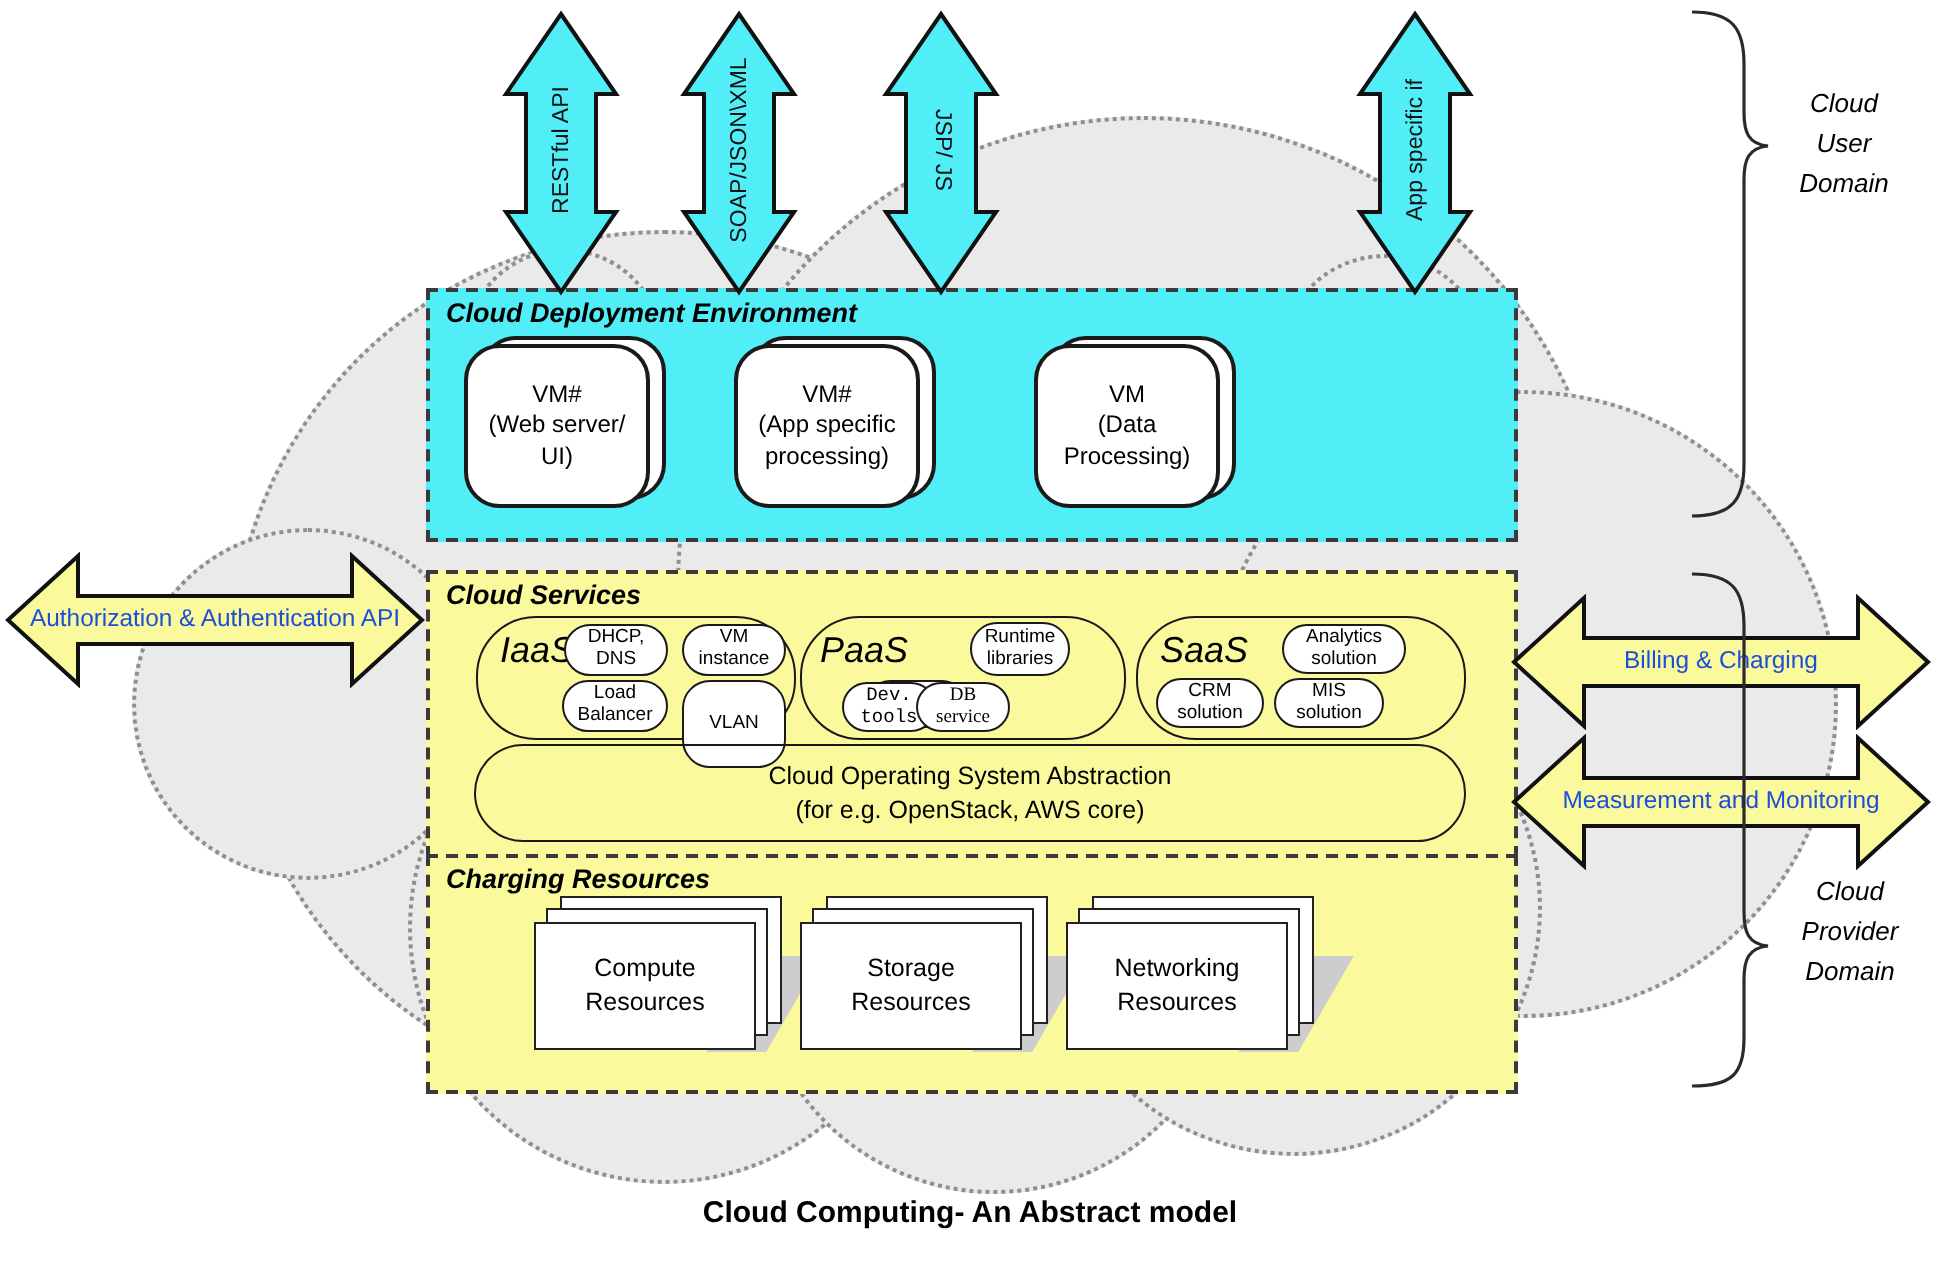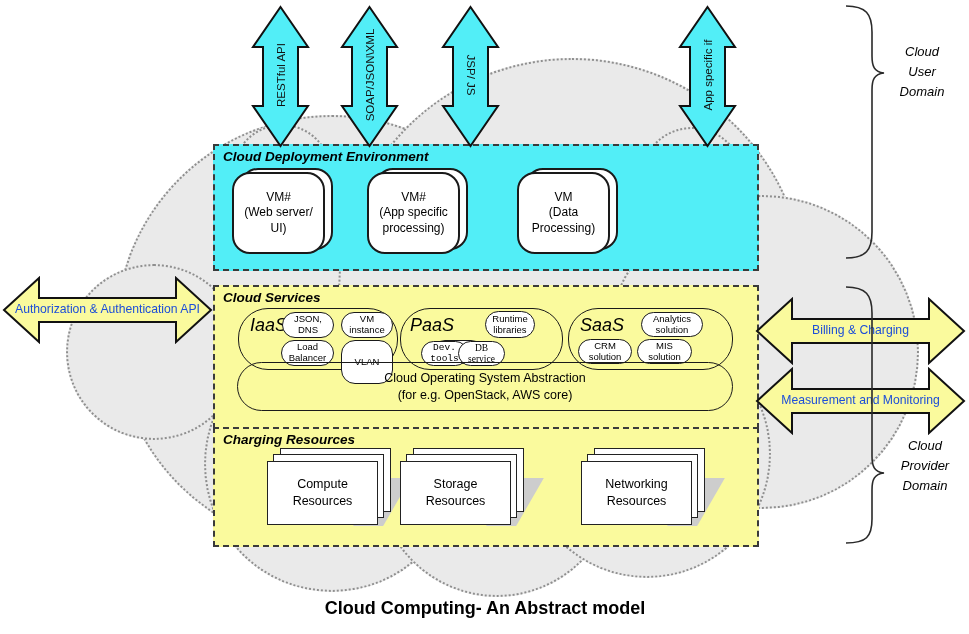--- a/index.html
+++ b/index.html
@@ -49,21 +49,21 @@
   .harrow path {fill:#FAFA9D; stroke:#111; stroke-width:2;}
   .hlabel {position:absolute; left:0; right:0; top:50%; margin-top:-8px; text-align:center; font-size:12.2px; color:#1d4ed8; white-space:nowrap;}
 
   
   #braces {position:absolute; left:0; top:0; z-index:3; pointer-events:none;}
   #braces path {fill:none; stroke:#2a2a2a; stroke-width:1.6;}
   .domain-label {position:absolute; font-style:italic; font-size:13px; line-height:1.55; text-align:center; white-space:pre-line; z-index:3;}
   #domain-user {left:877px; top:42px; width:90px;}
   #domain-provider {left:877px; top:436px; width:96px;}
 
-  #caption {position:absolute; left:213px; top:598px; width:544px; text-align:center; font-weight:bold; font-size:18px; z-index:3;}
+  #caption {position:absolute; left:213px; top:598px; width:544px; text-align:center; font-weight:bold; font-size:15px; z-index:3;}
 </style>
 </head>
 <body>
 
 <div id="stage">
 
   <div class="cloud" style="left:115px; top:115px; width:430px; height:430px;"></div>
   <div class="cloud" style="left:338px; top:58px;  width:464px; height:464px;"></div>
   <div class="cloud" style="left:605px; top:195px; width:310px; height:310px;"></div>
   <div class="cloud" style="left:66px;  top:264px; width:172px; height:172px;"></div>
@@ -93,21 +93,21 @@
 (Data
 Processing)</div>
     </div>
   </div>
 
   <div id="services-box" class="dashed-box">
     <div class="box-title">Cloud Services</div>
 
     <div class="svc-group" style="left:23px; top:21px; width:160px;">
       <div class="svc-label" style="left:11px; top:6px;">IaaS</div>
-      <div class="oval" style="left:43px; top:3px; width:52px; height:26px;">JSON,
+      <div class="oval" style="left:43px; top:3px; width:52px; height:26px;">DHCP,
 DNS</div>
       <div class="oval" style="left:102px; top:3px; width:52px; height:26px;">VM
 instance</div>
       <div class="oval" style="left:42px; top:31px; width:53px; height:26px;">Load
 Balancer</div>
       <div class="oval" style="left:102px; top:31px; width:52px; height:44px;">VLAN</div>
     </div>
 
     <div class="svc-group" style="left:185px; top:21px; width:163px;">
       <div class="svc-label" style="left:9px; top:6px;">PaaS</div>
@@ -123,42 +123,42 @@
     <div class="svc-group" style="left:353px; top:21px; width:165px;">
       <div class="svc-label" style="left:11px; top:6px;">SaaS</div>
       <div class="oval" style="left:72px; top:3px; width:62px; height:25px;">Analytics
 solution</div>
       <div class="oval" style="left:9px; top:30px; width:54px; height:25px;">CRM
 solution</div>
       <div class="oval" style="left:68px; top:30px; width:55px; height:25px;">MIS
 solution</div>
     </div>
 
-    <div class="os-rect" style="left:22px; top:75px; width:496px; height:49px;">Cloud Operating System Abstraction
+    <div class="os-rect" style="left:22px; top:85px; width:496px; height:49px;">Cloud Operating System Abstraction
 (for e.g. OpenStack, AWS core)</div>
   </div>
 
   <div id="physical-box" class="dashed-box">
     <div class="box-title">Charging Resources</div>
 
     <div class="res-stack" style="left:52px; top:19px;">
       <div class="res-shadow"></div>
       <div class="res-sheet s1"></div>
       <div class="res-sheet s2"></div>
       <div class="res-sheet s3">Compute
 Resources</div>
     </div>
     <div class="res-stack" style="left:185px; top:19px;">
       <div class="res-shadow"></div>
       <div class="res-sheet s1"></div>
       <div class="res-sheet s2"></div>
       <div class="res-sheet s3">Storage
 Resources</div>
     </div>
-    <div class="res-stack" style="left:318px; top:19px;margin-left:48px;">
+    <div class="res-stack" style="left:318px; top:19px;">
       <div class="res-shadow"></div>
       <div class="res-sheet s1"></div>
       <div class="res-sheet s2"></div>
       <div class="res-sheet s3">Networking
 Resources</div>
     </div>
   </div>
 
   <div class="varrow" style="left:251px; top:5px;">
     <svg width="59" height="143" viewBox="0 0 59 143">

